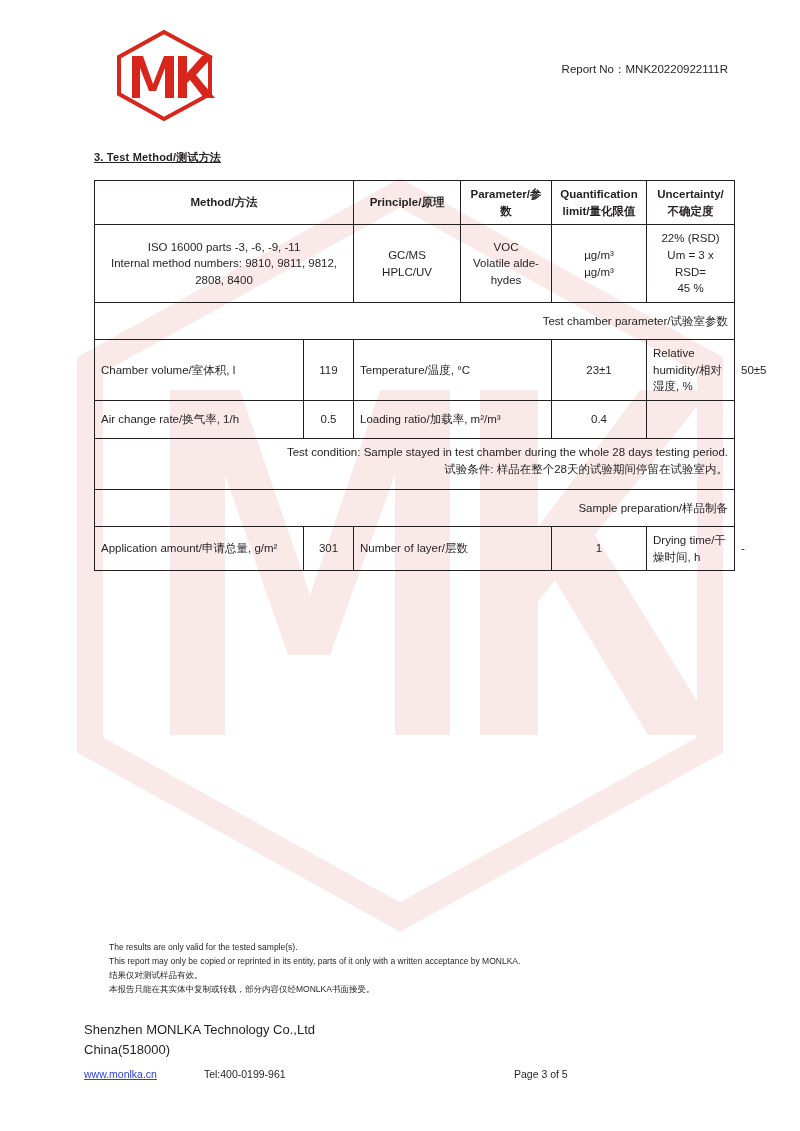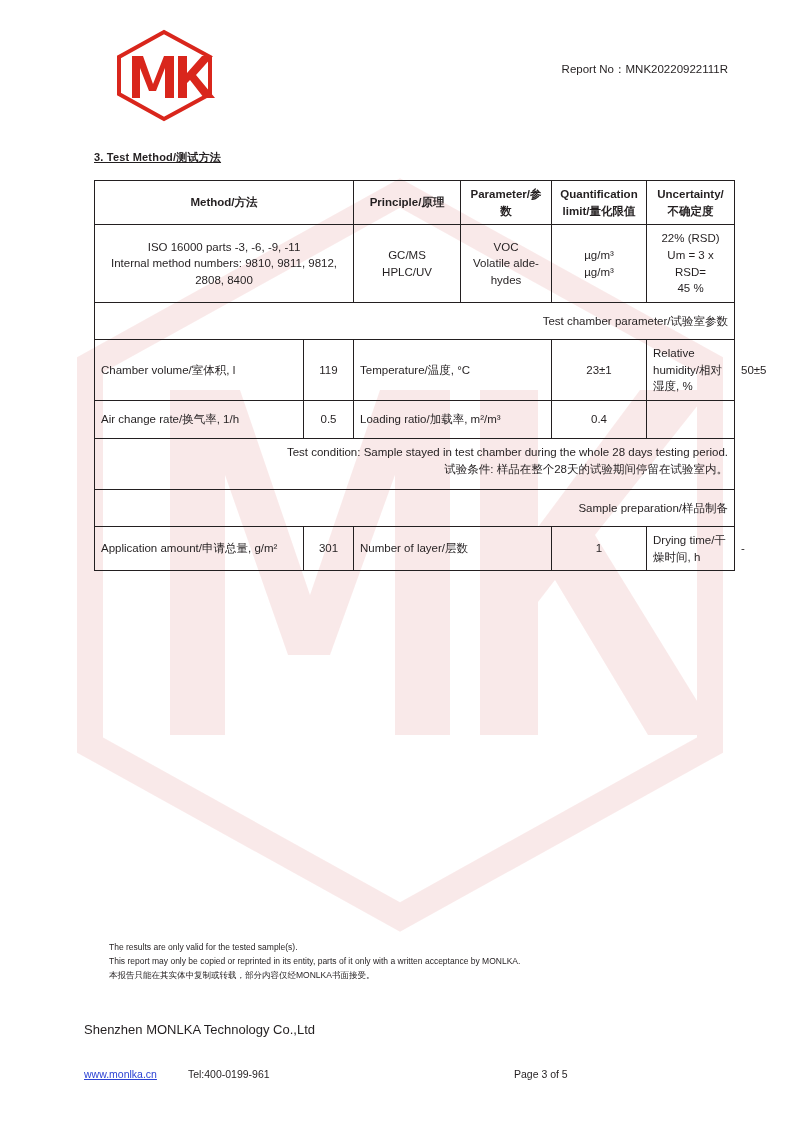--- a/index.html
+++ b/index.html
@@ -128,21 +128,21 @@
     top: 1068px;
     width: 660px;
     font-size: 10.5px;
     color: #231f20;
   }
   .footer-line .site {
     color: #2b42d4;
     text-decoration: underline;
   }
   .footer-line .tel {
-    margin-left: 28px;
+    margin-left: 44px;
   }
   .footer-line .page-no {
     position: absolute;
     left: 430px;
     top: 0;
     color: #231f20;
   }
 </style>
 </head>
 <body>
@@ -263,25 +263,27 @@
           <td class="c-mid" style="padding-left:6px">Drying time/干燥时间, h</td>
           <td class="c-center c-mid">-</td>
         </tr>
       </tbody>
     </table>
   </div>
 
   <div class="disclaimer">
     <div>The results are only valid for the tested sample(s).</div>
     <div>This report may only be copied or reprinted in its entity, parts of it only with a written acceptance by MONLKA.</div>
+    <div>结果仅对测试样品有效。</div>
     <div>本报告只能在其实体中复制或转载，部分内容仅经MONLKA书面接受。</div>
   </div>
 
   <div class="company">
     <div>Shenzhen MONLKA Technology Co.,Ltd</div>
+    <div>China(518000)</div>
   </div>
 
   <div class="footer-line">
     <span class="site">www.monlka.cn</span>
     <span class="tel">Tel:400-0199-961</span>
     <span class="page-no">Page 3 of 5</span>
   </div>
 
 </div>
 

